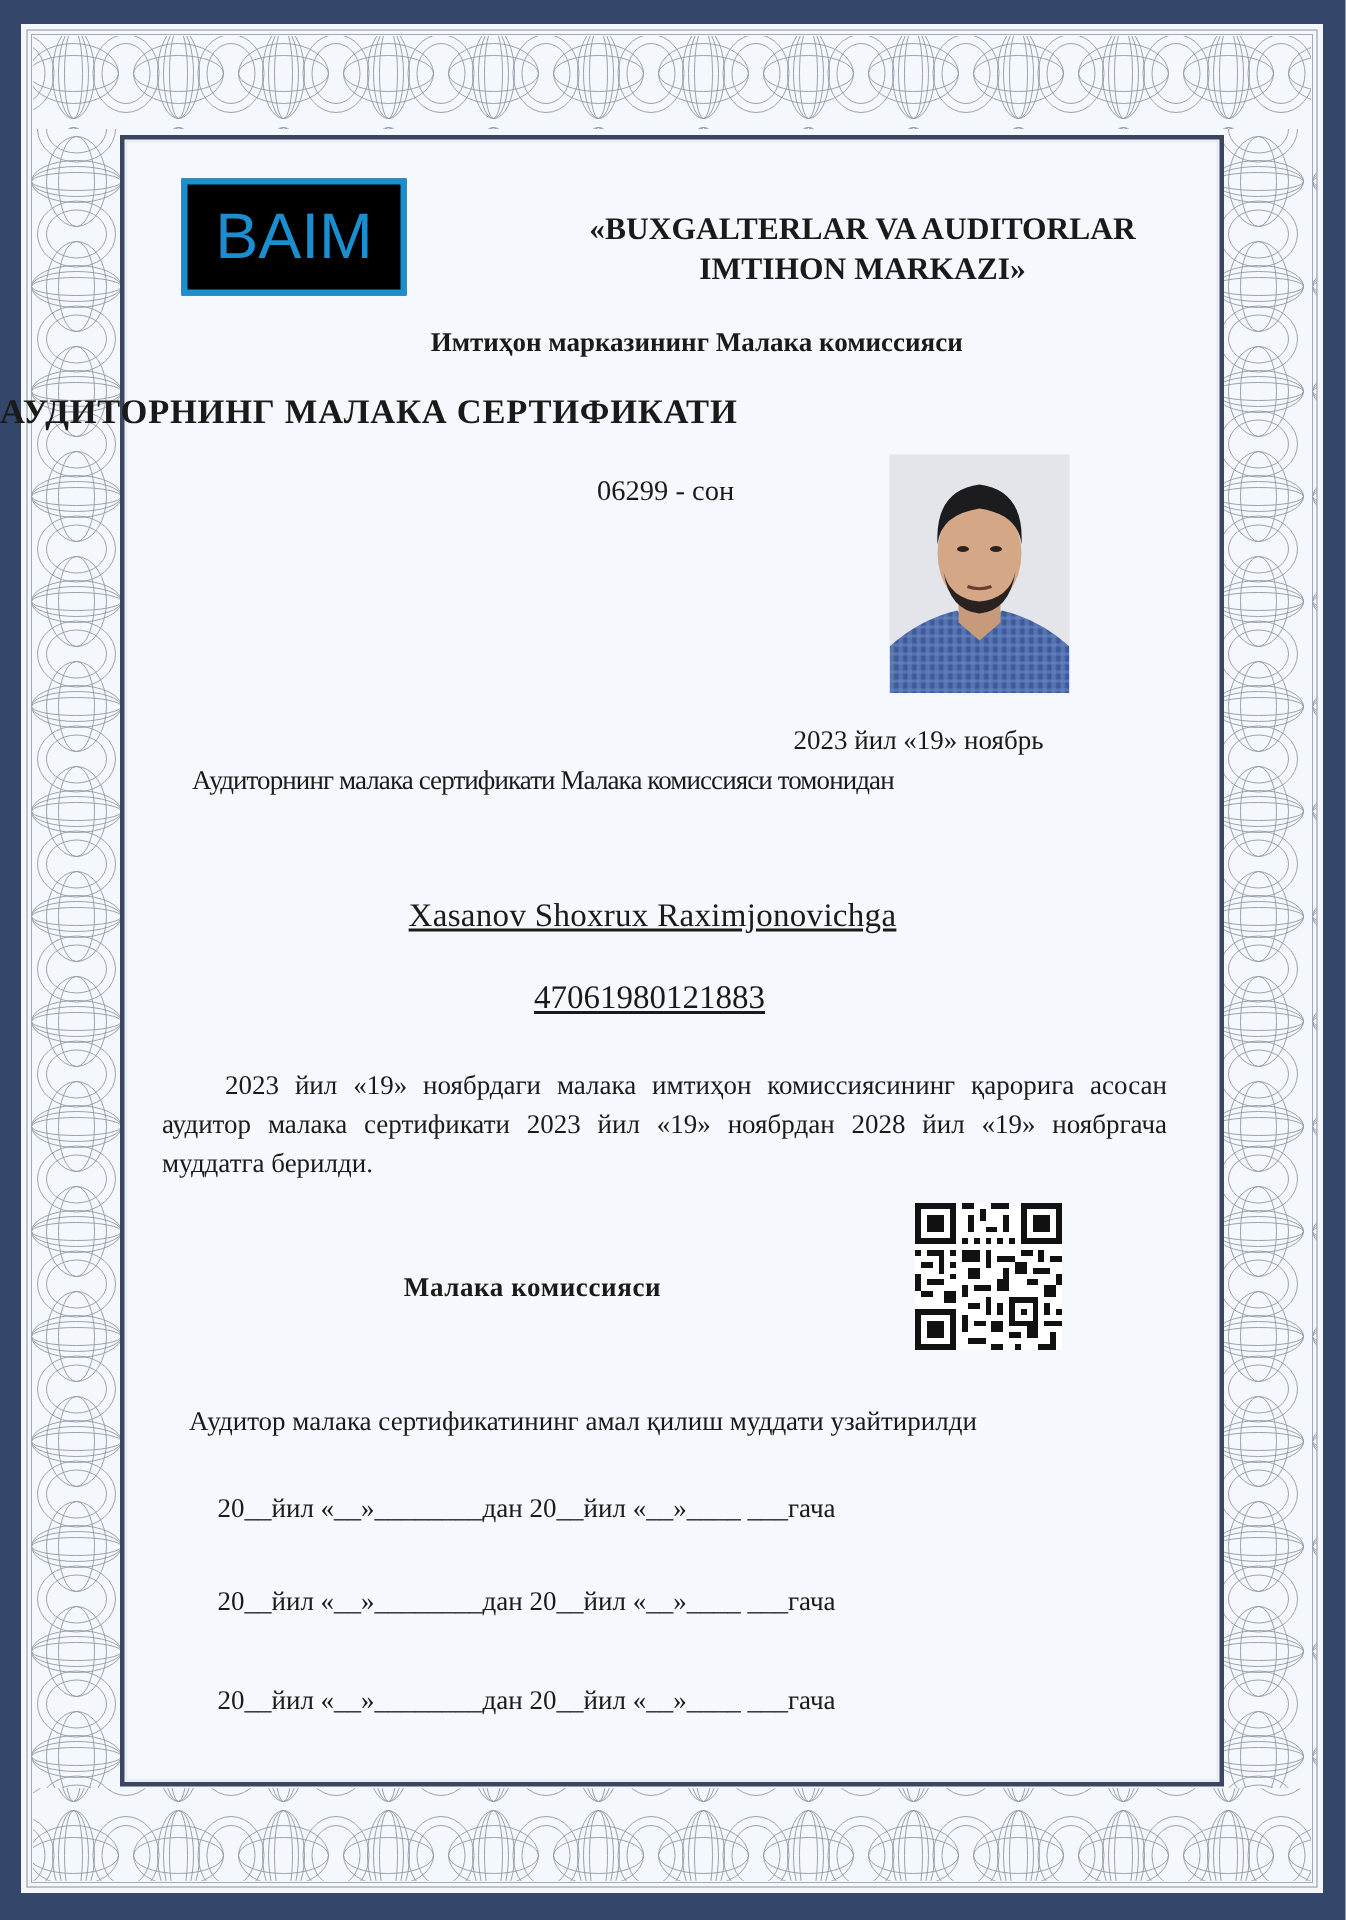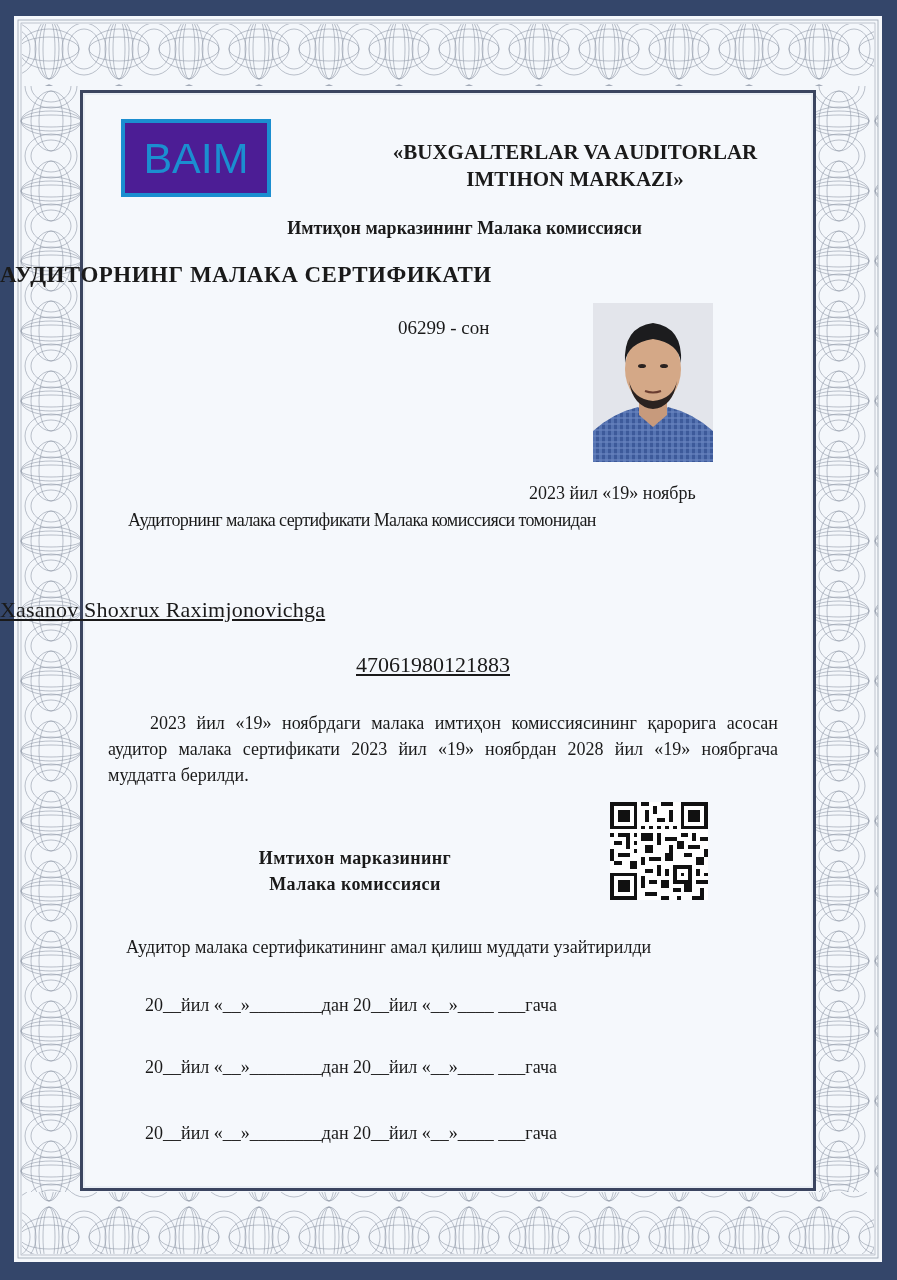--- a/index.html
+++ b/index.html
@@ -3,31 +3,31 @@
 <meta charset="utf-8">
 <style>
   html, body { margin:0; padding:0; }
   body { width:897px; height:1280px; background:#34466a; position:relative; overflow:hidden;
          font-family:"Liberation Serif", "DejaVu Serif", serif; color:#1a1a1a; }
   .sheet { position:absolute; left:14px; top:16px; width:868px; height:1246px; background:#f4f7fb; overflow:hidden; }
   .guilloche { position:absolute; left:0; top:0; width:868px; height:1246px; }
   .frame { position:absolute; left:66px; top:74px; width:730px; height:1095px;
            border:3px solid #3b4560; background:#f5f8fc; box-shadow: inset 0 0 0 2px #e9eef5; }
   .abs { position:absolute; }
-  .logo { left:121px; top:119px; width:142px; height:70px; border:4px solid #1b8ed0; background:#4c1d95;
+  .logo { left:121px; top:119px; width:142px; height:70px; border:4px solid #1b8ed0; background:#000000;
           display:flex; align-items:center; justify-content:center; }
   .logo span { font-family:"Liberation Sans","DejaVu Sans",sans-serif; color:#1b8ed0; font-size:43px; letter-spacing:0px; }
   .org { left:360px; top:139px; width:430px; text-align:center; font-weight:bold; font-size:21px; line-height:27px; }
   .committee { left:0; width:897px; top:218px; text-align:center; font-weight:bold; font-size:18px;padding-left:16px; }
   .title { left:0; width:890px; top:262px; text-align:left; font-weight:bold; font-size:23px; letter-spacing:0.5px; }
   .number { left:398px; top:317px; font-size:19px; }
   .photo { left:593px; top:303px; width:120px; height:159px; overflow:hidden; background:#e4e6ec; }
   .date { left:529px; top:483px; font-size:18px; }
   .issued { left:128px; top:510px; font-size:18px; letter-spacing:-0.6px;text-align:center; }
-  .name { left:0; width:870px; top:597px; font-size:22px; text-decoration:underline; letter-spacing:0.2px; }
+  .name { left:0; width:870px; top:597px; text-align:center; font-size:22px; text-decoration:underline; letter-spacing:0.2px; }
   .pin { left:0; width:866px; top:652px; text-align:center; font-size:22px; text-decoration:underline; }
   .para { left:108px; top:710px; width:670px; font-size:18px; line-height:26px; text-align:justify; text-indent:42px; }
   .sign { left:200px; top:845px; width:310px; text-align:center; font-weight:bold; font-size:18px; line-height:26px; letter-spacing:0.4px; }
   .qr { left:610px; top:802px; width:98px; height:98px; }
   .ext-title { left:126px; top:937px; font-size:18px; }
   .ext-line { left:145px; font-size:18px; }
 </style>
 </head>
 <body>
 
@@ -105,21 +105,20 @@
   </svg>
 </div>
 
 <div class="abs date">2023 йил «19» ноябрь</div>
 <div class="abs issued">Аудиторнинг малака сертификати Малака комиссияси томонидан</div>
 <div class="abs name">Xasanov Shoxrux Raximjonovichga</div>
 <div class="abs pin">47061980121883</div>
 <div class="abs para">2023 йил «19» ноябрдаги малака имтиҳон комиссиясининг қарорига асосан аудитор малака сертификати 2023 йил «19» ноябрдан 2028 йил «19» ноябргача муддатга берилди.</div>
 
 <div class="abs sign">
-  <div>Имтихон марказининг</div>
   <div>Малака комиссияси</div>
 </div>
 
 <div class="abs qr">
   <svg width="98" height="98" viewBox="0 0 25 25" shape-rendering="crispEdges" xmlns="http://www.w3.org/2000/svg">
     <rect width="25" height="25" fill="#ffffff"></rect>
     <g fill="#111">
       <rect x="0" y="0" width="7" height="7"></rect>
         <rect x="1" y="1" width="5" height="5" fill="#fff"></rect>
         <rect x="2" y="2" width="3" height="3"></rect>

